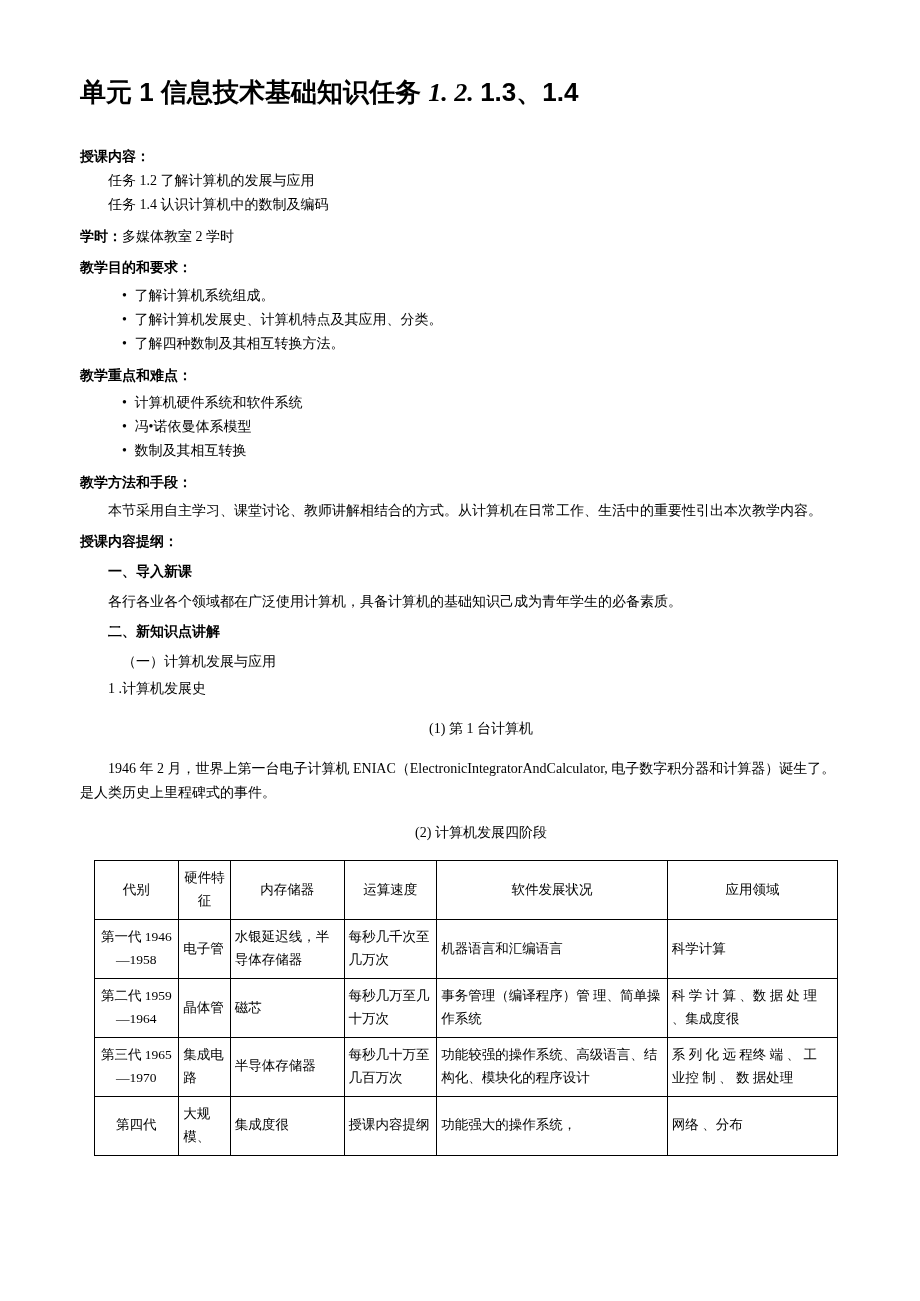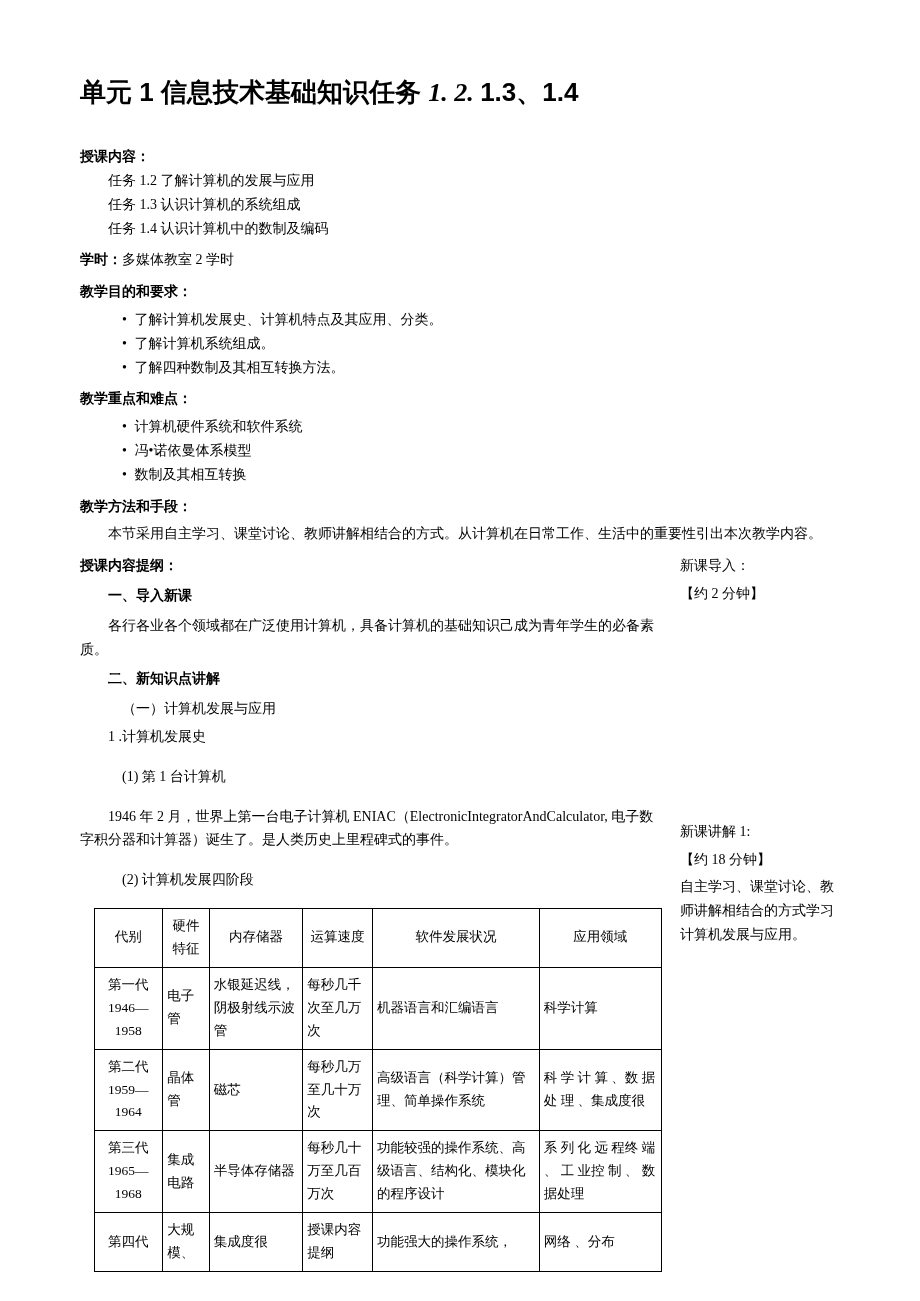--- a/index.html
+++ b/index.html
@@ -65,20 +65,21 @@
     text-indent: 3em;
     margin: 4px 0;
   }
   .sub3 {
     text-indent: 2em;
     margin: 4px 0;
   }
   .sub4 {
     text-indent: 3em;
     margin: 16px 0;
+    text-align: center;
   }
   .para {
     text-indent: 2em;
     margin: 4px 0;
   }
   table {
     border-collapse: collapse;
     width: 98%;
     margin-left: 1em;
     margin-top: 6px;
@@ -104,33 +105,32 @@
 </head>
 <body>
 
 <div class="title">
   <span>单元 1 信息技术基础知识任务 </span><span class="italic">1. 2. </span><span>1.3、1.4</span>
 </div>
 
 <div class="section">
   <span class="bold-label">授课内容：</span>
   <div class="indent">任务 1.2 了解计算机的发展与应用</div>
-  <div class="indent">任务 1.3 认识计算机的系统组成</div>
   <div class="indent">任务 1.4 认识计算机中的数制及编码</div>
 </div>
 
 <div class="section">
   <span class="bold-label">学时：</span><span>多媒体教室 2 学时</span>
 </div>
 
 <div class="section">
   <div class="bold-label">教学目的和要求：</div>
   <ul class="bullet-list">
+    <li>了解计算机系统组成。</li>
     <li>了解计算机发展史、计算机特点及其应用、分类。</li>
-    <li>了解计算机系统组成。</li>
     <li>了解四种数制及其相互转换方法。</li>
   </ul>
 </div>
 
 <div class="section">
   <div class="bold-label">教学重点和难点：</div>
   <ul class="bullet-list">
     <li>计算机硬件系统和软件系统</li>
     <li>冯•诺依曼体系模型</li>
     <li>数制及其相互转换</li>
@@ -160,54 +160,46 @@
         <th>代别</th>
         <th>硬件特征</th>
         <th>内存储器</th>
         <th>运算速度</th>
         <th>软件发展状况</th>
         <th>应用领域</th>
       </tr>
       <tr>
         <td class="center">第一代 1946—1958</td>
         <td>电子管</td>
-        <td>水银延迟线，阴极射线示波管</td>
+        <td>水银延迟线，半导体存储器</td>
         <td>每秒几千次至几万次</td>
         <td>机器语言和汇编语言</td>
         <td>科学计算</td>
       </tr>
       <tr>
         <td class="center">第二代 1959—1964</td>
         <td>晶体管</td>
         <td>磁芯</td>
         <td>每秒几万至几十万次</td>
-        <td>高级语言（科学计算）管 理、简单操作系统</td>
+        <td>事务管理（编译程序）管 理、简单操作系统</td>
         <td>科 学 计 算 、数 据 处 理 、集成度很</td>
       </tr>
       <tr>
-        <td class="center">第三代 1965—1968</td>
+        <td class="center">第三代 1965—1970</td>
         <td>集成电路</td>
         <td>半导体存储器</td>
         <td>每秒几十万至几百万次</td>
         <td>功能较强的操作系统、高级语言、结构化、模块化的程序设计</td>
         <td>系 列 化 远 程终 端 、 工 业控 制 、 数 据处理</td>
       </tr>
       <tr>
         <td class="center">第四代</td>
         <td>大规模、</td>
         <td>集成度很</td>
         <td>授课内容提纲</td>
         <td>功能强大的操作系统，</td>
         <td>网络 、分布</td>
       </tr>
     </tbody>
       </table>
   </div>
 
-  <div class="side-col">
-    <div class="side-note">新课导入：</div>
-    <div class="side-note">【约 2 分钟】</div>
-    <div style="height:210px;"></div>
-    <div class="side-note">新课讲解 1:</div>
-    <div class="side-note">【约 18 分钟】</div>
-    <div class="side-note">自主学习、课堂讨论、教师讲解相结合的方式学习计算机发展与应用。</div>
-  </div>
 </div>
 
 </body></html>

